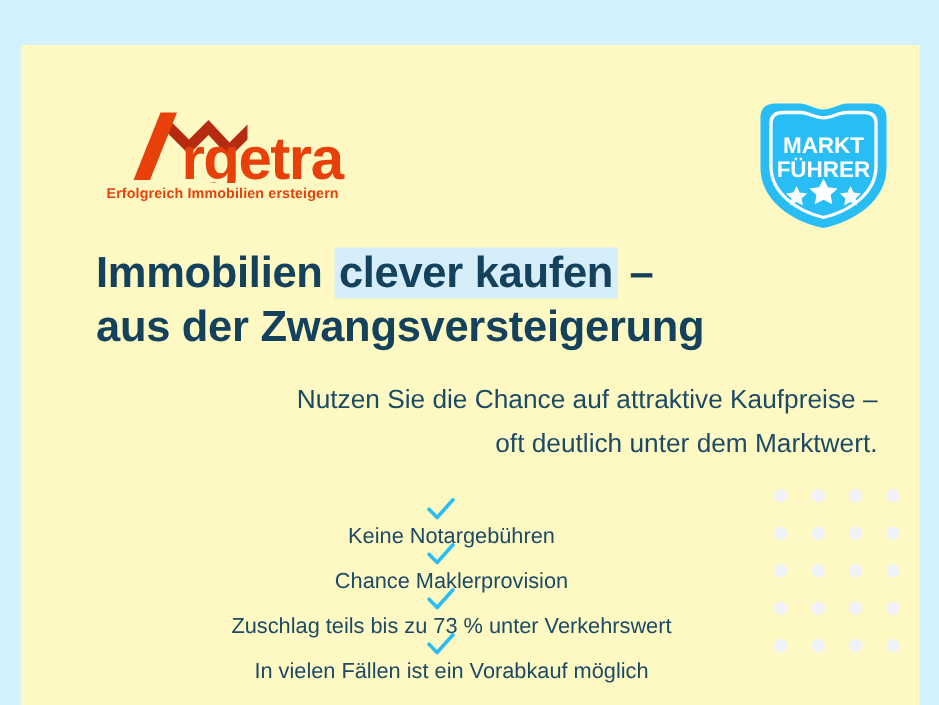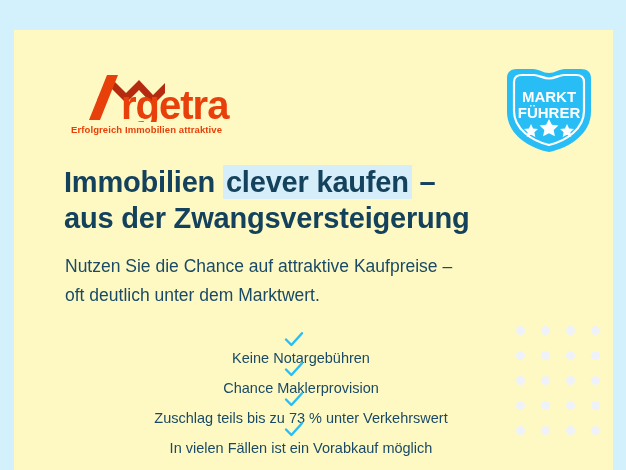--- a/index.html
+++ b/index.html
@@ -107,20 +107,21 @@
 
   
   .subhead {
     position: absolute;
     left: 51px;
     top: 222px;
     width: 520px;
     font-size: 17.5px;
     color: #1B4A66;
     line-height: 29px;
+    text-align: right;
   }
   .sub-line { display: block; white-space: nowrap; }
 
   
   .bullets {
     position: absolute;
     left: 52px;
     top: 298px;
     width: 470px;
   }
@@ -177,21 +178,21 @@
       </div>
 
     <div class="logo">
       <svg class="logo-mark" viewBox="0 0 200 48">
 
         <path d="M28 26 L40 2 L57 19 L70 6 L84 21 L96 9 L96 19 L84 31 L70 16 L57 29 L41 13 Z" fill="#B52B10"></path>
 
         <path d="M20 46 L38 1 L49 1 L31 46 Z" fill="#E8400A"></path>
         <text x="52" y="45" font-family="Liberation Sans, sans-serif" font-size="40" font-weight="bold" fill="#E8400A" letter-spacing="-1">rgetra</text>
       </svg>
-      <div class="logo-tagline">Erfolgreich Immobilien attraktive</div>
+      <div class="logo-tagline">Erfolgreich Immobilien ersteigern</div>
     </div>
 
     <div class="badge">
       <svg viewBox="0 0 92 88" width="92" height="88">
         <path d="M4 12 C4 6 8 3 14 3 L30 3 C36 3 40 7 46 7 C52 7 56 3 62 3 L78 3 C84 3 88 6 88 12 L88 46 C88 68 66 82 46 86 C26 82 4 68 4 46 Z" fill="#29BDF5"></path>
         <path d="M11 16 C11 11 14 9 19 9 L31 9 C36 9 40 12.5 46 12.5 C52 12.5 56 9 61 9 L73 9 C78 9 81 11 81 16 L81 45 C81 63 63 75 46 79 C29 75 11 63 11 45 Z" fill="none" stroke="#FFFFFF" stroke-width="2.2"></path>
         <text x="46" y="36" text-anchor="middle" font-family="Liberation Sans, sans-serif" font-size="15" font-weight="bold" fill="#FFFFFF">MARKT</text>
         <text x="46" y="52" text-anchor="middle" font-family="Liberation Sans, sans-serif" font-size="15" font-weight="bold" fill="#FFFFFF">FÜHRER</text>
         <g fill="#FFFFFF">
           <path d="M28 58 L30.1 62.4 L35 63 L31.4 66.3 L32.3 71 L28 68.7 L23.7 71 L24.6 66.3 L21 63 L25.9 62.4 Z"></path>

